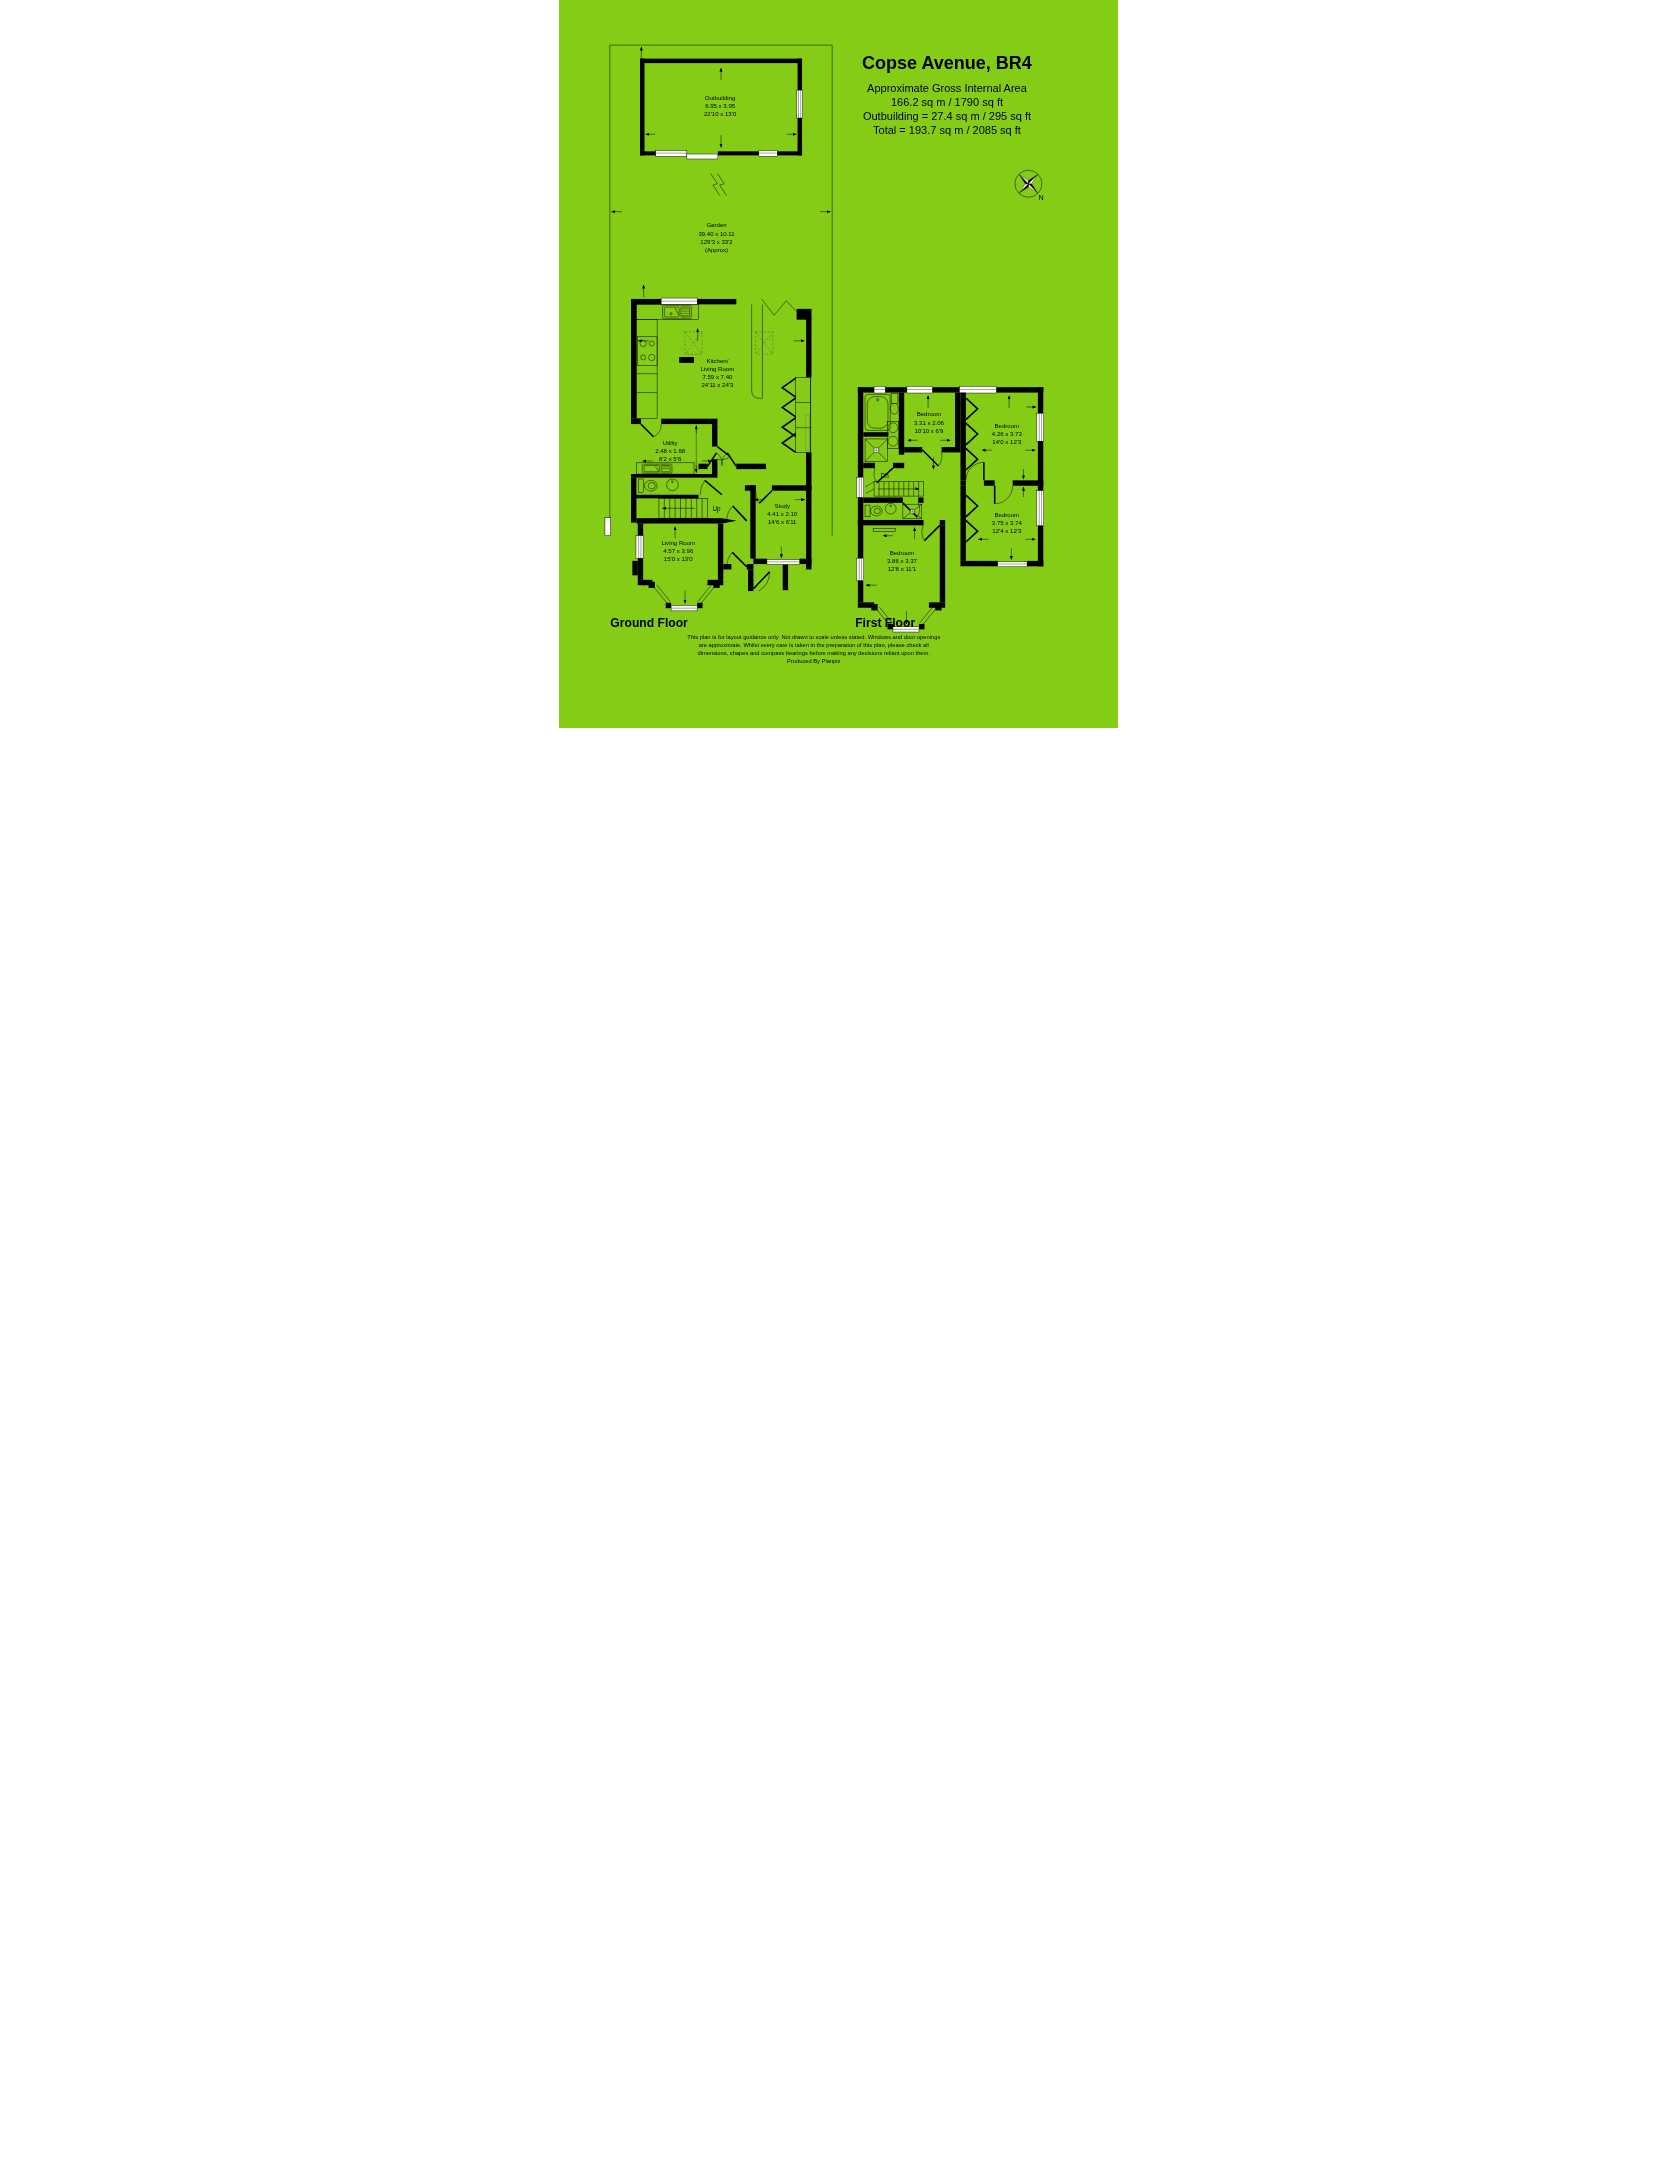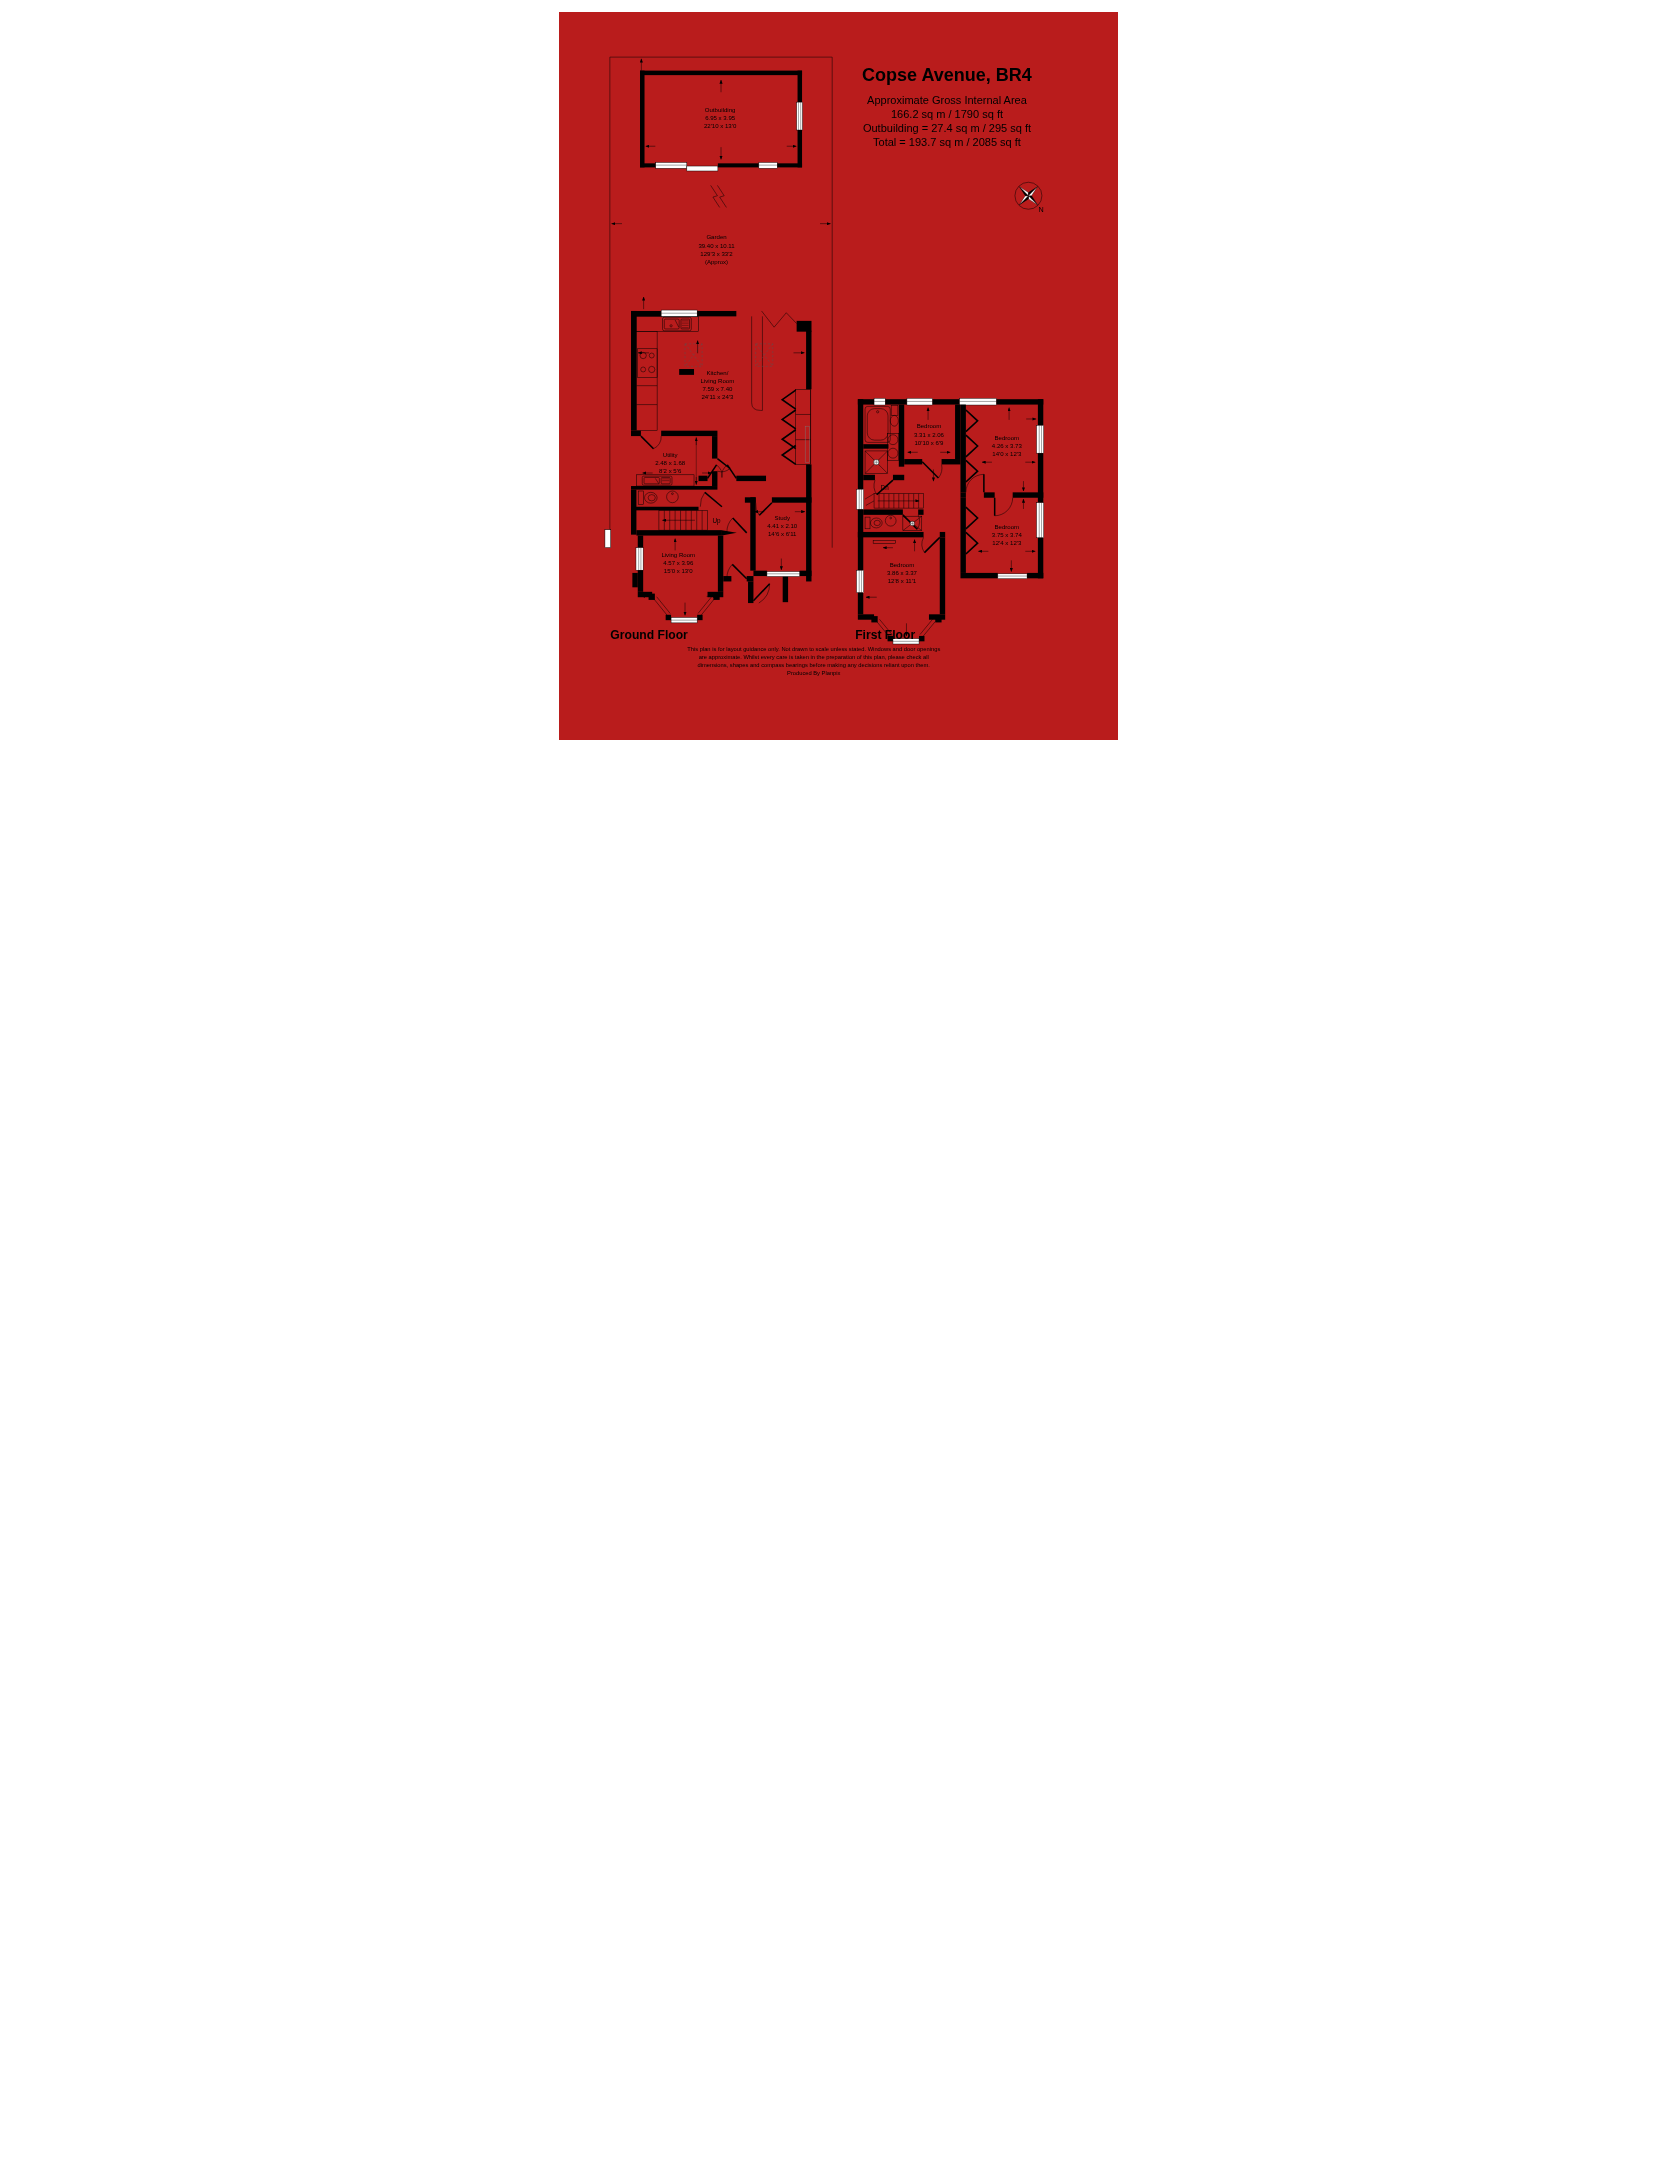--- a/index.html
+++ b/index.html
@@ -1,16 +1,16 @@
 <!DOCTYPE html>
 <html style="font-size:7.2px"><head>
 <meta charset="utf-8">
 <style>
   html,body{margin:0;padding:0;background:#fff;}
-  #plan-page{position:relative;width:559px;height:728px;background:#b91c1c;margin:12px auto;
+  #plan-page{position:relative;width:559px;height:728px;background:#84cc16;margin:0 auto;
              font-family:"Liberation Sans",sans-serif;}
   svg{display:block}
   .wall{fill:#000;stroke:none}
   .tl{fill:none;stroke:#000;stroke-width:1.1}
   .tlw{fill:#fff;stroke:#000;stroke-width:1.1}
   .hair{fill:none;stroke:#000;stroke-width:0.8}
   .gray{fill:none;stroke:#777;stroke-width:1}
   .leaf{fill:none;stroke:#000;stroke-width:3.4}
   .chev{fill:none;stroke:#000;stroke-width:3.6}
   .dim{fill:none;stroke:#000;stroke-width:1.1;marker-end:url(#ah)}

